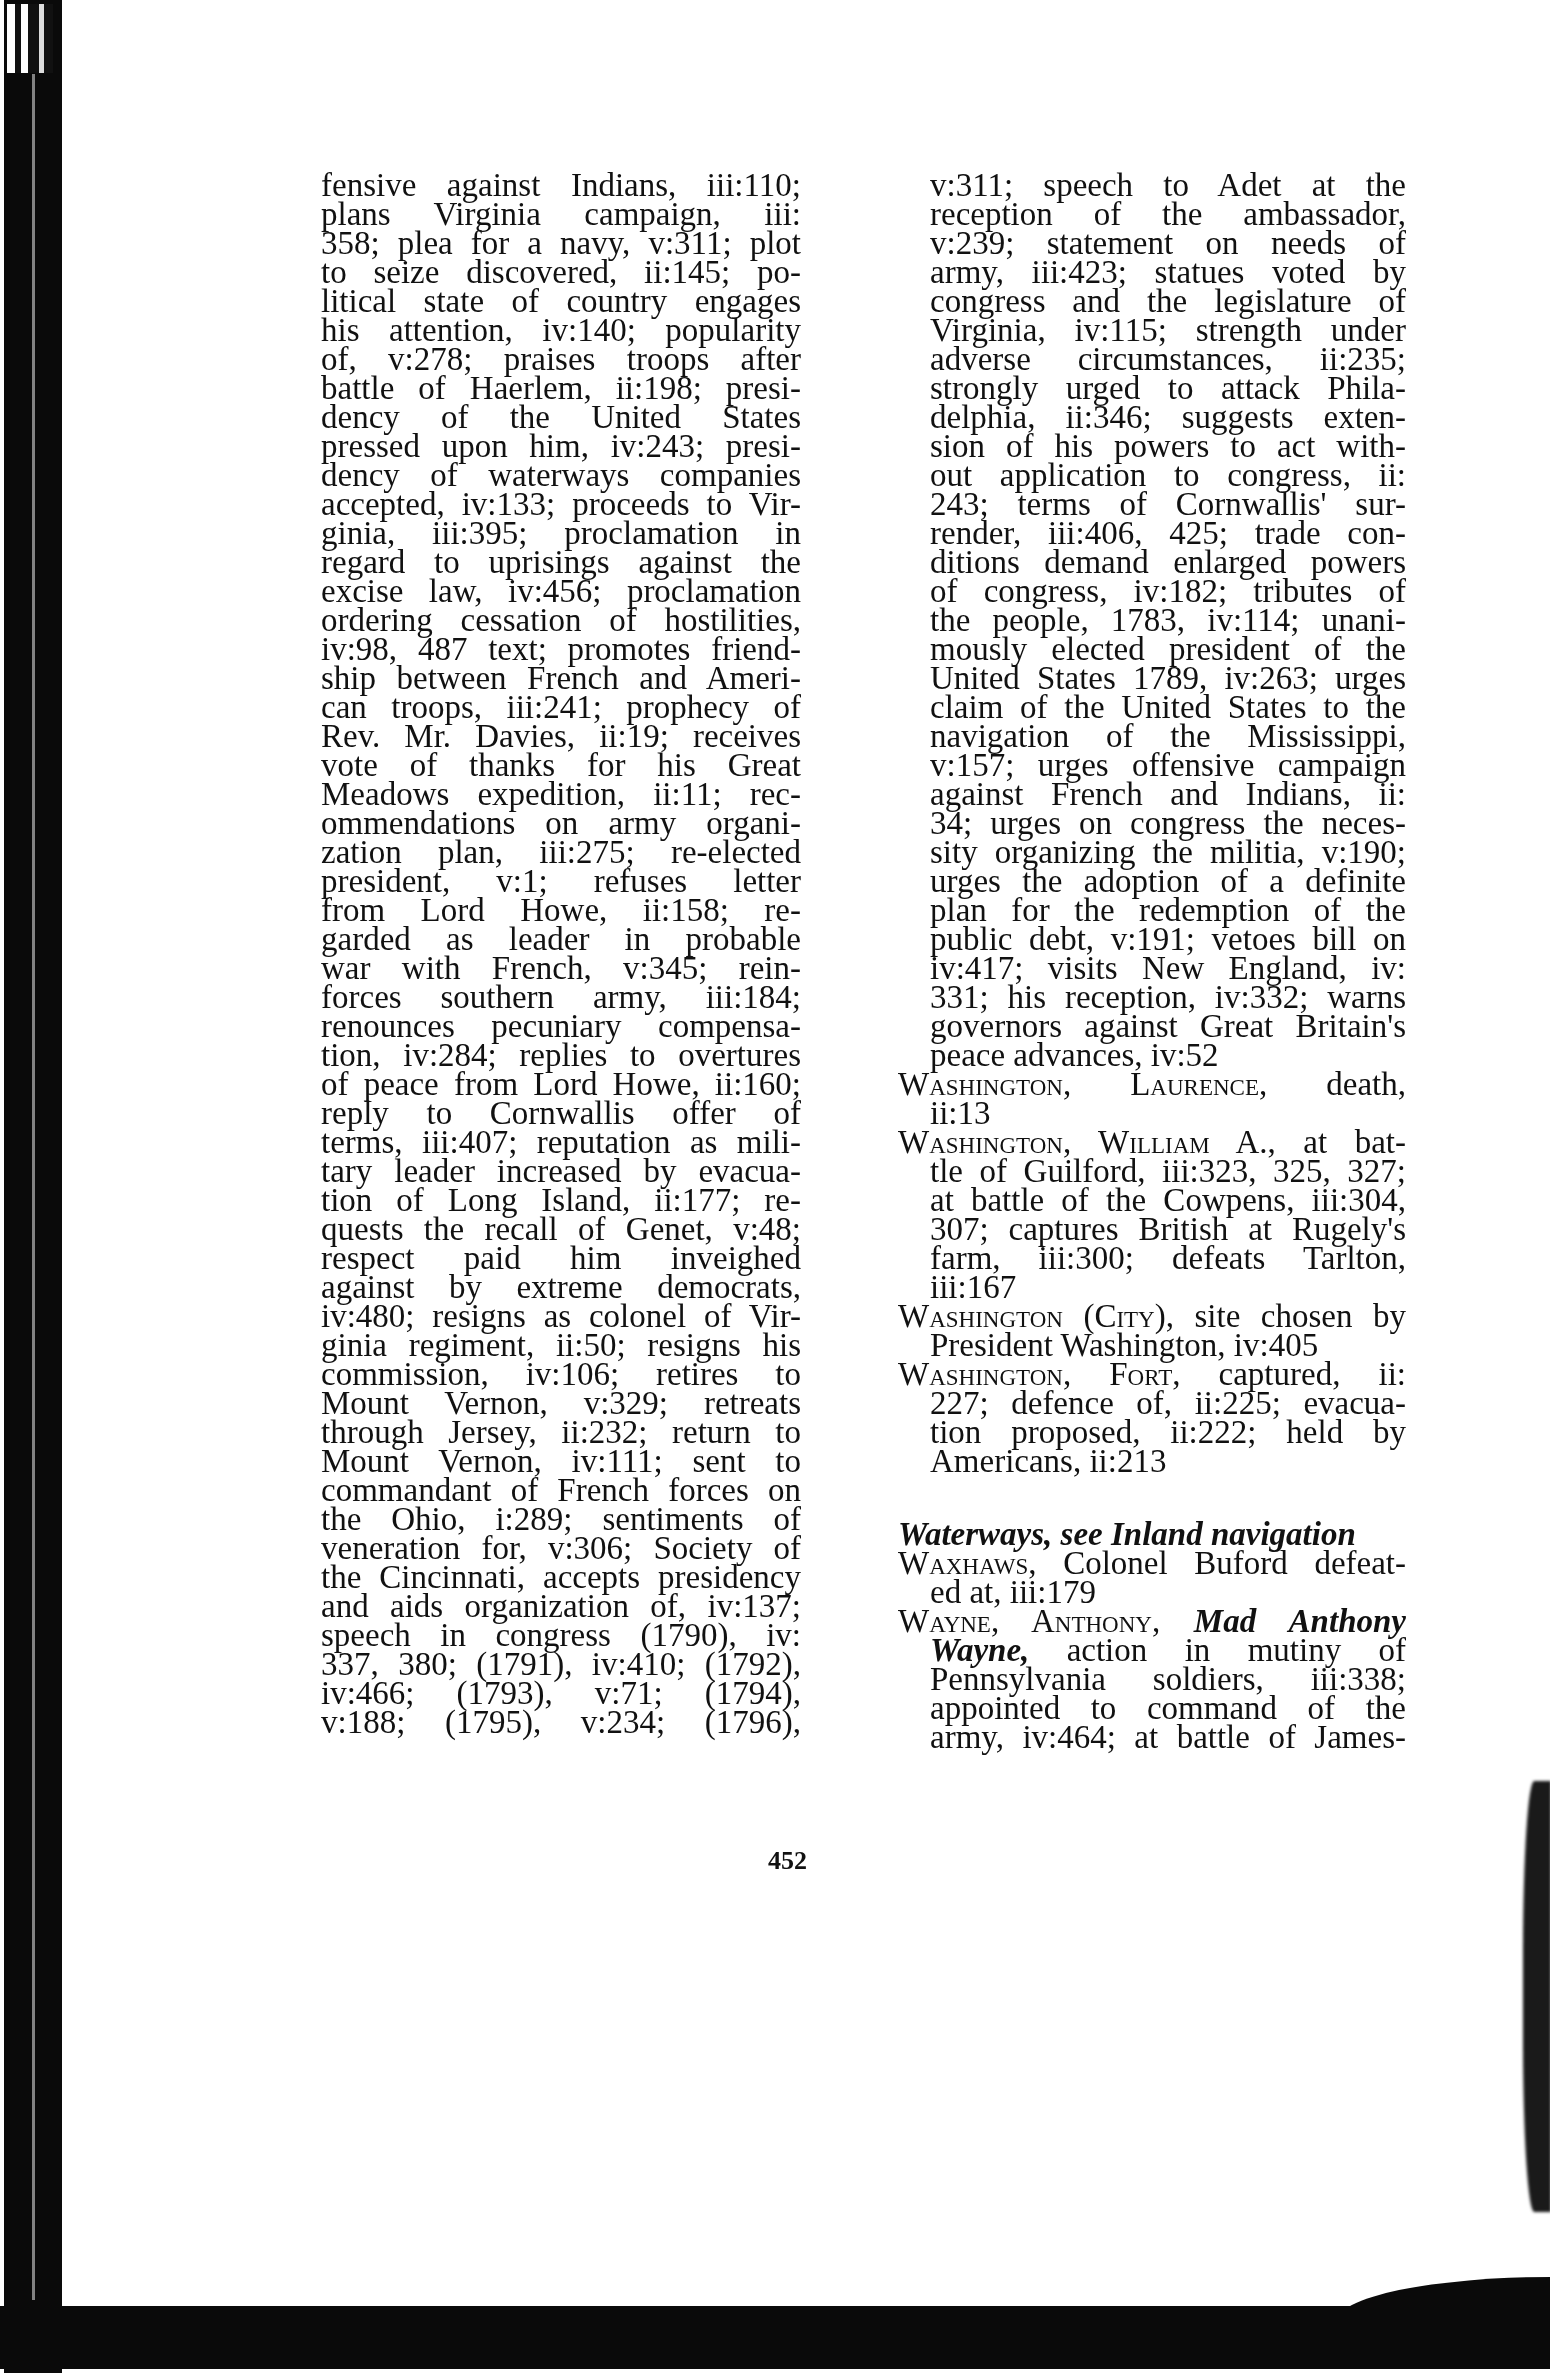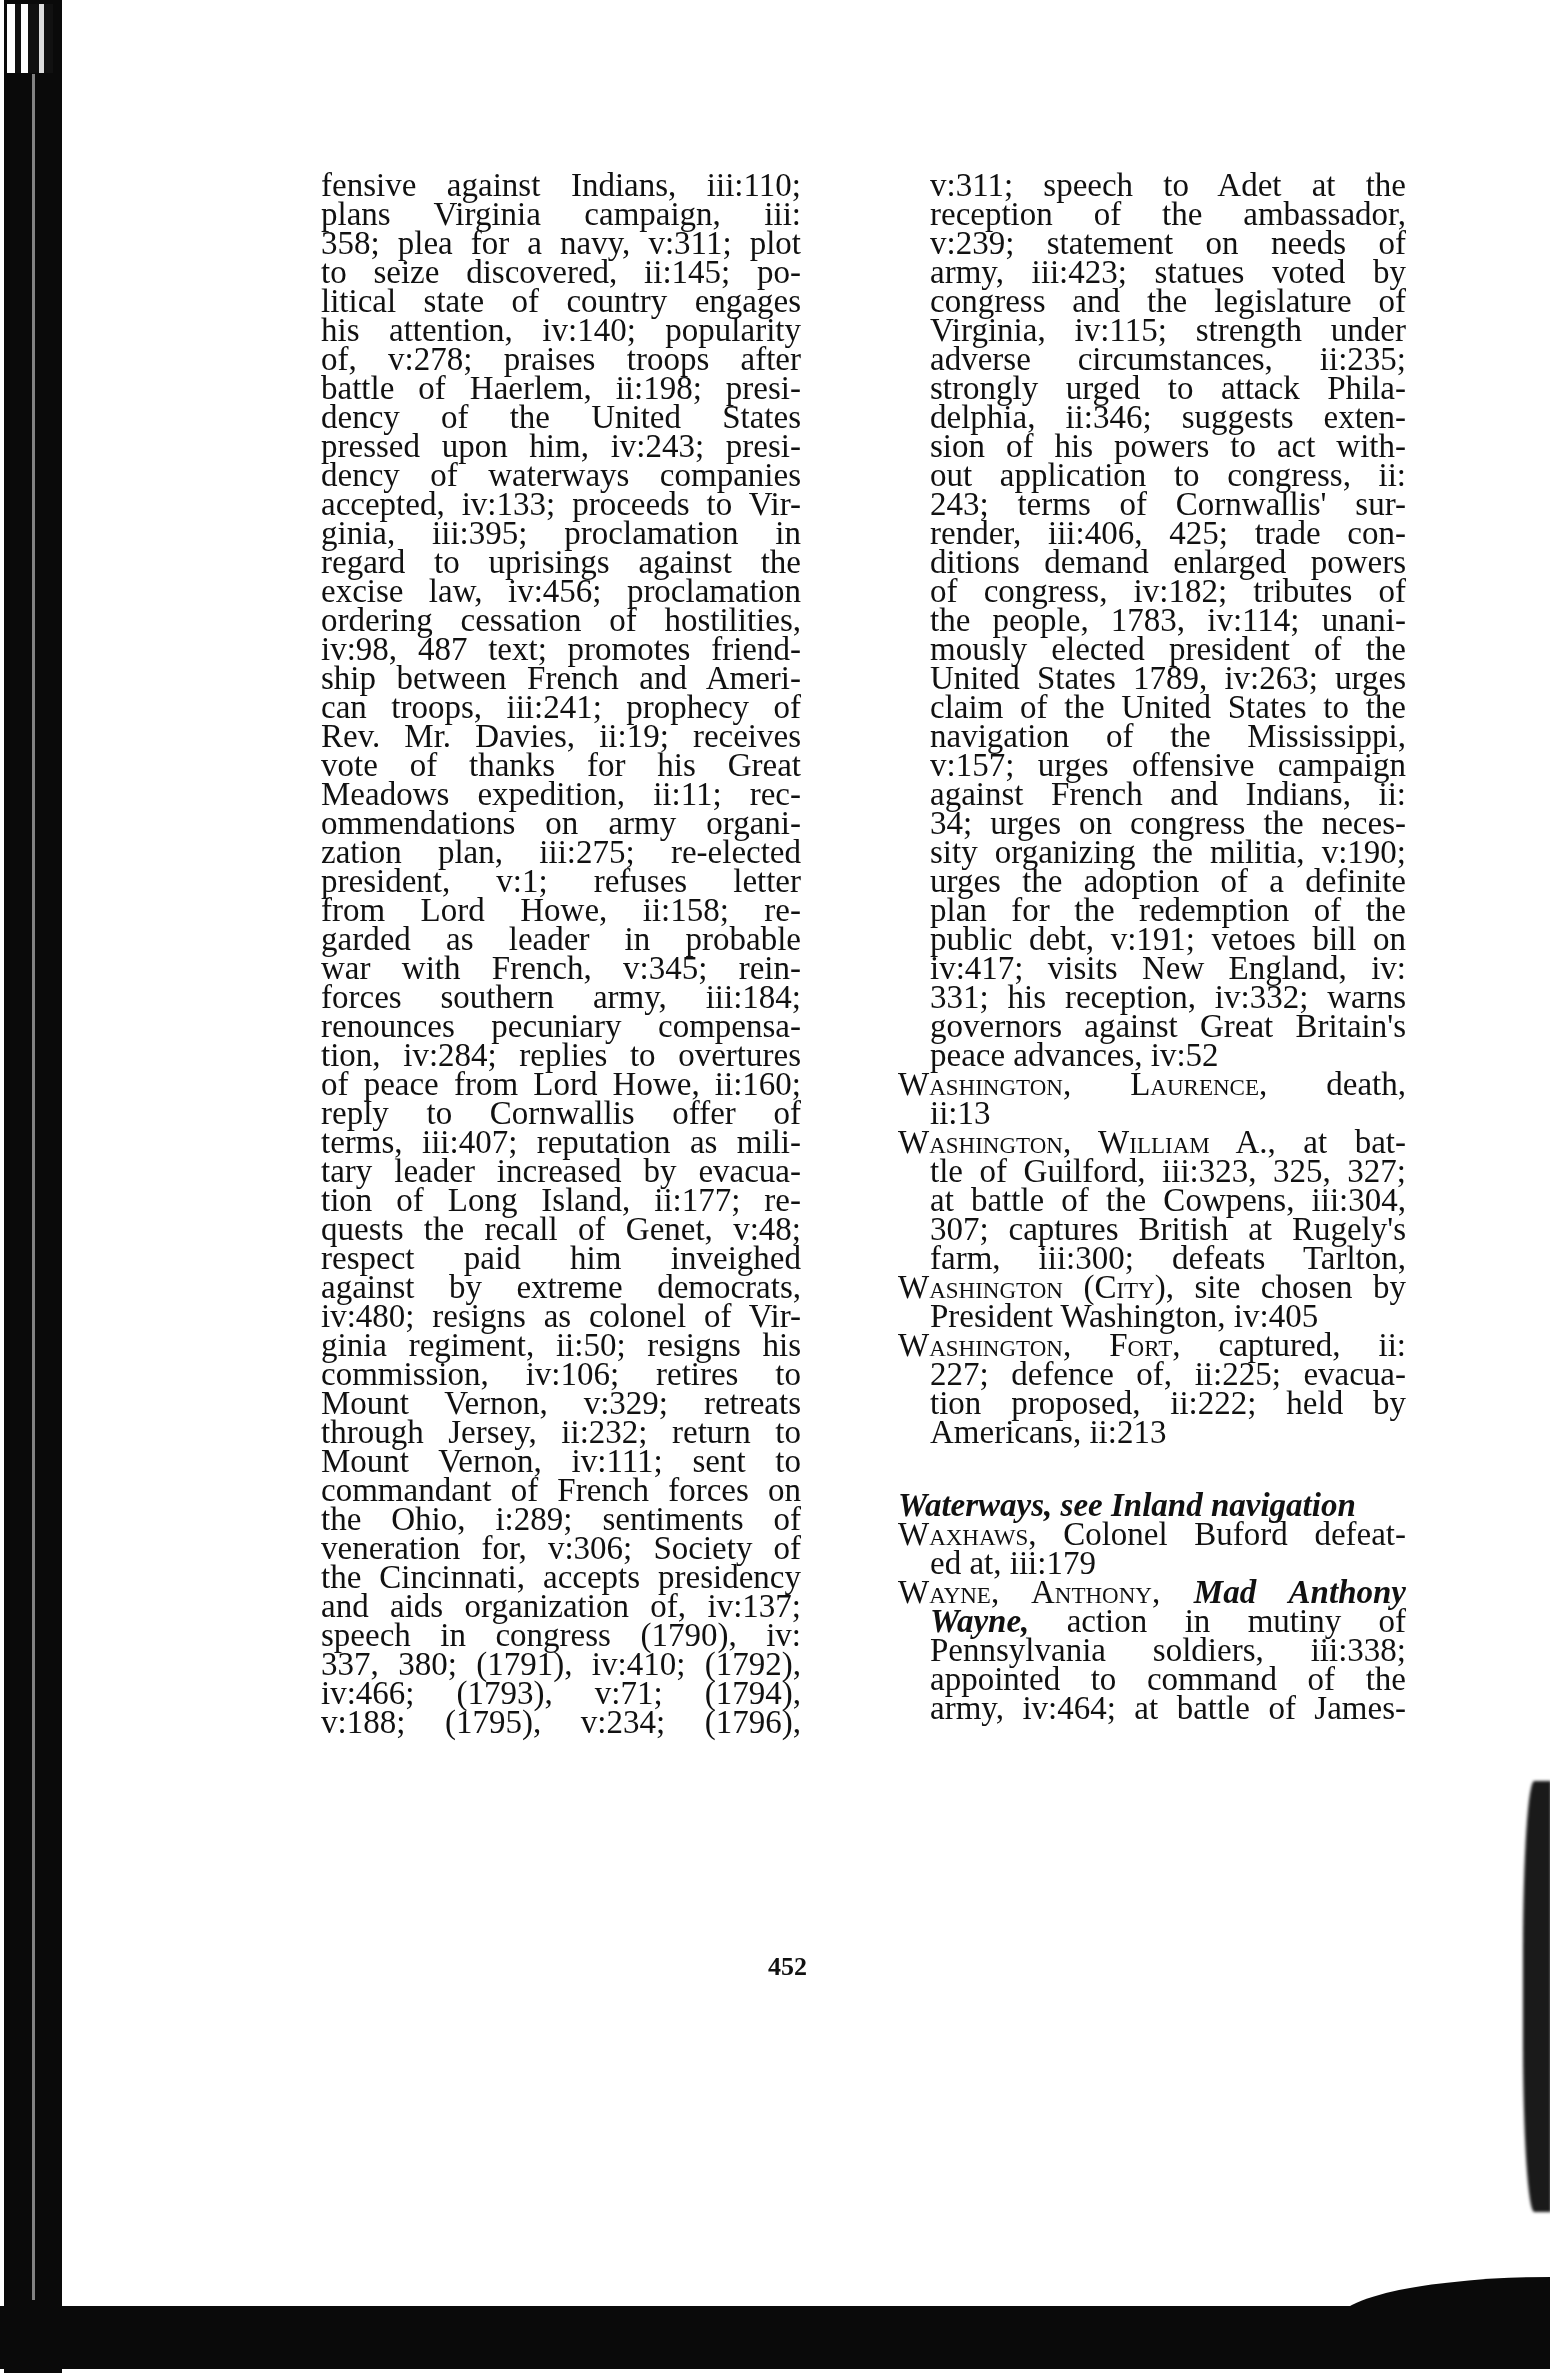--- a/index.html
+++ b/index.html
@@ -15,21 +15,21 @@
   .edge-bottom-curve { position: absolute; left: 1336px; top: 2277px; width: 215px; height: 56px; background: #0a0a0a; border-top-left-radius: 100% 80%; }
   .edge-right { position: absolute; left: 1523px; top: 1781px; width: 28px; height: 431px; background: #1a1a1a; filter: blur(1.4px); border-radius: 40% 0 0 40%; }
   .col { position: absolute; top: 171px; font-size: 33px; line-height: 29px; }
   .col-left { left: 321px; width: 480px; }
   .col-right { left: 898px; width: 508px; }
   .line { display: block; white-space: nowrap; text-align: justify; text-align-last: justify; height: 29px; overflow: visible; }
   .line.last { text-align-last: left; }
   .indent { padding-left: 32px; }
   .sc { font-variant: small-caps; }
   .it { font-style: italic; font-weight: bold; margin-top: 44px; }
-  .page-number { position: absolute; left: 768px; top: 1952px; font-size: 26px; font-weight: bold; }
+  .page-number { position: absolute; left: 768px; top: 1846px; font-size: 26px; font-weight: bold; }
 </style>
 </head>
 <body>
 
 <div class="edge-left"></div>
 <div class="edge-left-top"></div>
 <div class="edge-left-line"></div>
 <div class="edge-right"></div>
 <div class="edge-bottom-curve"></div>
 <div class="edge-bottom"></div>
@@ -130,20 +130,21 @@
     <span class="line"><span class="sc">Washington, Laurence,</span> <span>death,</span></span>
     <span class="line last indent">ii:13</span>
   </div>
 
   <div>
     <span class="line"><span class="sc">Washington, William A.,</span> <span>at bat-</span></span>
     <span class="line indent">tle of Guilford, iii:323, 325, 327;</span>
     <span class="line indent">at battle of the Cowpens, iii:304,</span>
     <span class="line indent">307; captures British at Rugely's</span>
     <span class="line indent">farm, iii:300; defeats Tarlton,</span>
+    <span class="line last indent">iii:167</span>
   </div>
 
   <div>
     <span class="line"><span class="sc">Washington (City),</span> <span>site chosen by</span></span>
     <span class="line last indent">President Washington, iv:405</span>
   </div>
 
   <div>
     <span class="line"><span class="sc">Washington, Fort,</span> <span>captured, ii:</span></span>
     <span class="line indent">227; defence of, ii:225; evacua-</span>

